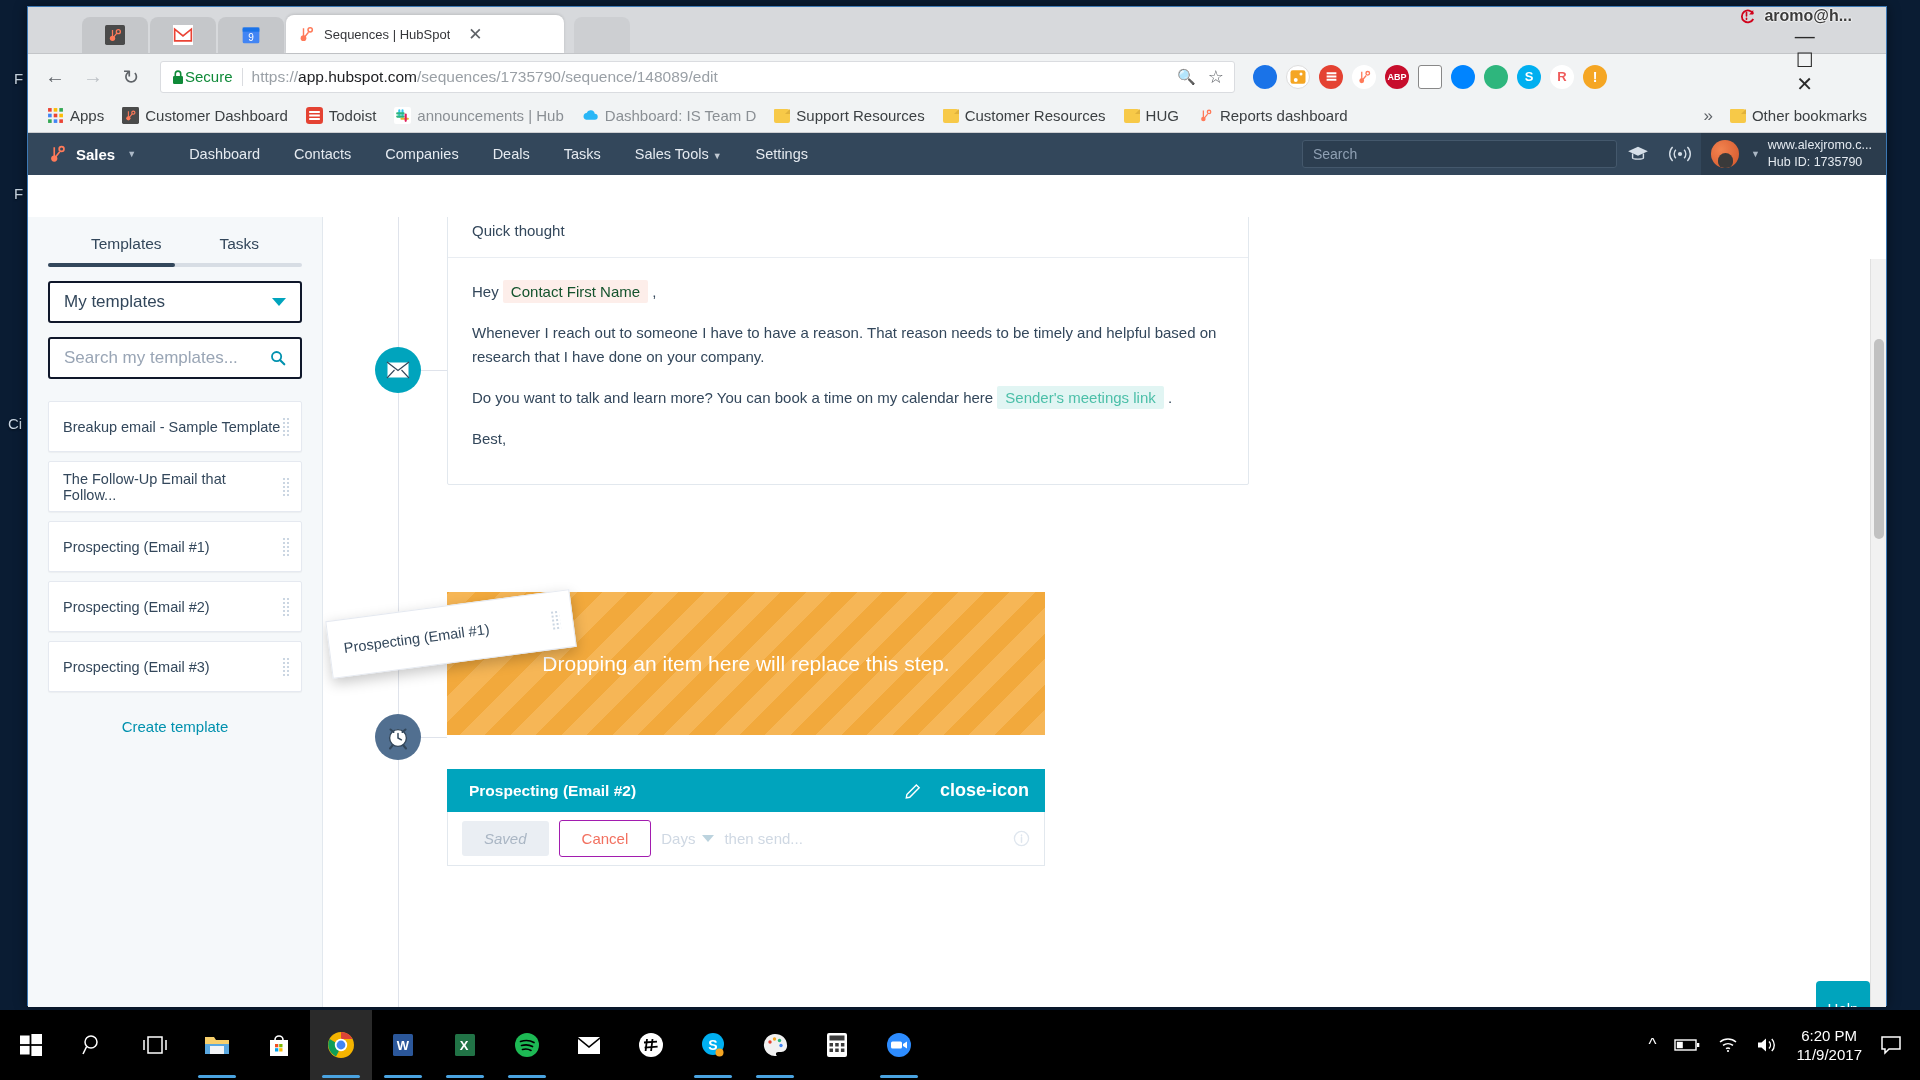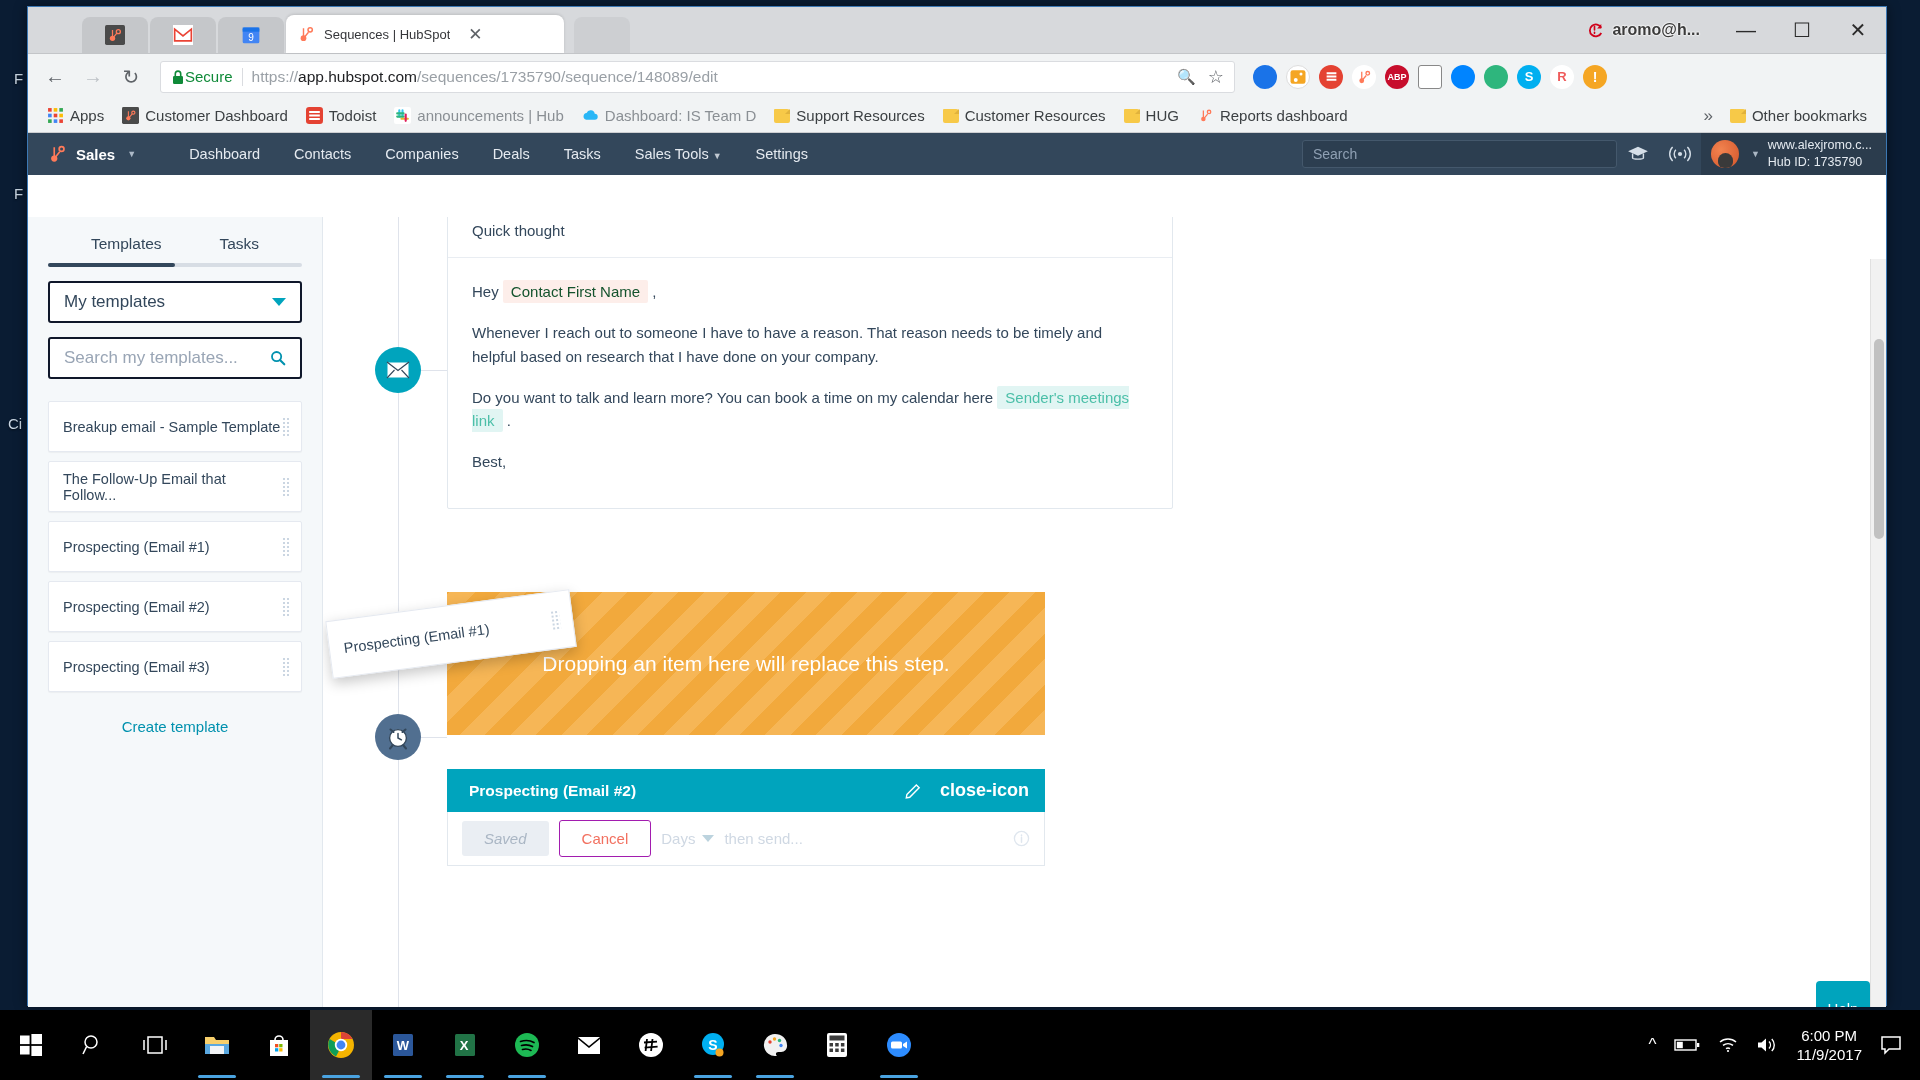--- a/index.html
+++ b/index.html
@@ -45,22 +45,22 @@
     box-shadow: 0 -1px 3px rgba(0,0,0,.12);
   }
   .tab-title {
     font-size: 13px; color: #35363a; white-space: nowrap;
     max-width: 230px; overflow: hidden;
   }
   .tab-close { font-size: 17px; color: #5f6368; margin-left: 10px; cursor: pointer; }
   .favicon { width: 20px; height: 20px; flex: none; display:block; }
 
   #winbtns {
-    position: absolute; right: 0; top: 0; height: 46px;
-    display: flex; align-items: center;
+    position: absolute; right: 16px; top: 0; height: 46px;
+    display: flex; align-items: center; flex-direction: column;
   }
   .winbtn {
     width: 56px; height: 46px; display: flex; align-items: center;
     justify-content: center; font-size: 20px; color: #2b2b2b;
   }
   #acct-chip {
     display: flex; align-items: center; gap: 7px; margin-right: 18px;
     font-size: 16px; color: #3b3b3b; font-weight: bold;
     text-shadow: 0 0 2px #fff, 0 0 2px #fff, 0 0 2px #fff;
   }
@@ -190,21 +190,21 @@
   .node {
     position: absolute; left: 52px; width: 46px; height: 46px; border-radius: 50%;
     display: flex; align-items: center; justify-content: center; z-index: 3;
   }
   .node.mail { background: #00a4bd; top: 130px; }
   .node.clock { background: #516f90; top: 497px; }
   .node-conn { position: absolute; left: 98px; width: 26px; height: 1px; background: #dfe3eb; }
 
   
   #email-card {
-    position: absolute; left: 124px; top: -12px; width: 726px;
+    position: absolute; left: 124px; top: -12px; width: 802px;
     border: 1px solid #e2e8ee; background: #fff; border-radius: 2px;
   }
   #email-subject { padding: 16px 24px 18px; font-size: 15px; color: #33475b;
     border-bottom: 1px solid #e9edf2; }
   #email-body { padding: 22px 24px 34px; font-size: 15px; color: #33475b; line-height: 1.55; }
   #email-body p { margin-bottom: 18px; }
   .token-red {
     background: #fdeeea; color: #14532d; padding: 3px 8px; border-radius: 2px;
   }
   .token-teal {
@@ -823,21 +823,21 @@
         <circle cx="10" cy="14" r="1.1" fill="#fff"></circle>
       </svg>
     </span>
     <span class="tray-ico">
       <svg width="22" height="18" viewBox="0 0 22 18">
         <path d="M2 6.5 H5.5 L10 2.5 V15.5 L5.5 11.5 H2 Z" fill="#fff"></path>
         <path d="M13 5.5 a5 5 0 0 1 0 7 M15.8 3 a8.5 8.5 0 0 1 0 12" fill="none" stroke="#fff" stroke-width="1.4"></path>
       </svg>
     </span>
     <span id="clock">
-      <div>6:00 PM</div>
+      <div>6:20 PM</div>
       <div>11/9/2017</div>
     </span>
     <span class="tray-ico">
       <svg width="22" height="20" viewBox="0 0 22 20">
         <path d="M2 2 H20 V14 H9 L5 18 V14 H2 Z" fill="none" stroke="#fff" stroke-width="1.5"></path>
       </svg>
     </span>
   </div>
 </div>
 

